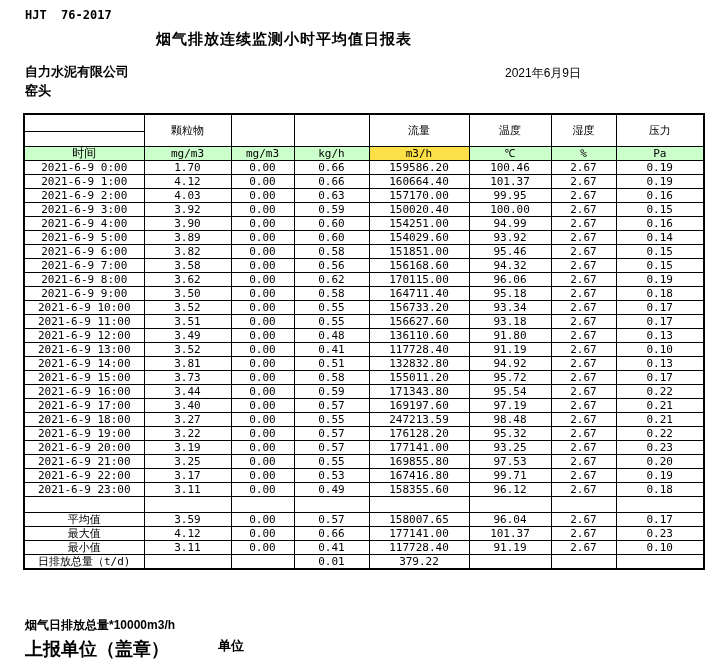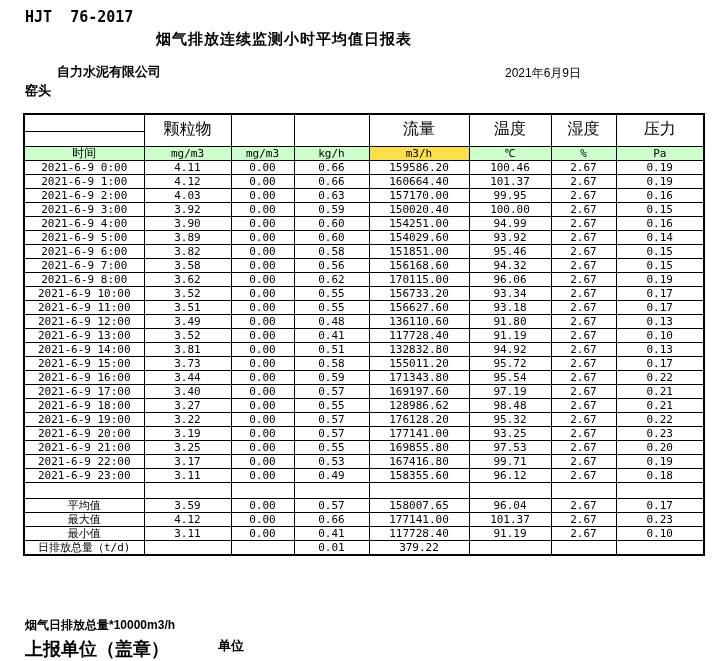--- a/index.html
+++ b/index.html
@@ -4,45 +4,45 @@
 <style>
   html,body{margin:0;padding:0;}
   body{
     width:725px;height:661px;background:#ffffff;color:#000;
     font-family:"Liberation Sans","DejaVu Sans",sans-serif;
     position:relative;overflow:hidden;
   }
   .doc-code{
     position:absolute;left:25px;top:8px;
     font-family:"DejaVu Sans Mono","Liberation Mono",monospace;
-    font-weight:bold;font-size:15px;white-space:pre;
+    font-weight:bold;font-size:12px;white-space:pre;
   }
   .title{
     position:absolute;left:156px;top:30px;
     font-weight:bold;font-size:15px;letter-spacing:1px;
   }
-  .company{position:absolute;left:25px;top:63px;font-weight:bold;font-size:13px;margin-left:32px;}
+  .company{position:absolute;left:25px;top:63px;font-weight:bold;font-size:13px;}
   .point{position:absolute;left:25px;top:82px;font-weight:bold;font-size:13px;}
   .date{position:absolute;left:505px;top:65px;font-size:12px;}
 
   table.report{
     position:absolute;left:23px;top:113px;width:680px;
     border-collapse:collapse;table-layout:fixed;
     border:2px solid #000;
   }
   table.report td{
     border:1px solid #000;
     text-align:center;vertical-align:middle;
     font-family:"DejaVu Sans Mono","Liberation Mono",monospace;
     font-size:11px;line-height:13px;height:13px;
     padding:0;overflow:hidden;white-space:nowrap;
   }
   tr.group-header td{
-    height:31px;font-size:16px;
-    font-family:Liberation Mono, monospace;
+    height:31px;font-size:11px;
+    font-family:Liberation Serif, serif;
   }
   td.corner{position:relative;}
   td.corner::after{
     content:"";position:absolute;left:0;right:0;top:50%;
     border-top:1px solid #000;
   }
   tr.unit-header td{height:13px;margin-left:29px;}
   tr.unit-header td.cjk{
     font-family:"Liberation Sans","DejaVu Sans",sans-serif;font-size:12px;
   }
@@ -94,21 +94,21 @@
       <td style="background-color: rgb(204, 255, 204);">kg/h</td>
       <td style="background-color: #fde047;">m3/h</td>
       <td style="background-color: rgb(204, 255, 204);">℃</td>
       <td style="background-color: rgb(204, 255, 204);">%</td>
       <td style="background-color: rgb(204, 255, 204);">Pa</td>
     </tr>
   </thead>
   <tbody id="table-body">
       <tr>
         <td>2021-6-9 0:00</td>
-        <td>4.11</td>
+        <td>1.70</td>
         <td>0.00</td>
         <td>0.66</td>
         <td>159586.20</td>
         <td>100.46</td>
         <td>2.67</td>
         <td>0.19</td>
       </tr>
       <tr>
         <td>2021-6-9 1:00</td>
         <td>4.12</td>
@@ -183,20 +183,30 @@
         <td>2021-6-9 8:00</td>
         <td>3.62</td>
         <td>0.00</td>
         <td>0.62</td>
         <td>170115.00</td>
         <td>96.06</td>
         <td>2.67</td>
         <td>0.19</td>
       </tr>
       <tr>
+        <td>2021-6-9 9:00</td>
+        <td>3.50</td>
+        <td>0.00</td>
+        <td>0.58</td>
+        <td>164711.40</td>
+        <td>95.18</td>
+        <td>2.67</td>
+        <td>0.18</td>
+      </tr>
+      <tr>
         <td>2021-6-9 10:00</td>
         <td>3.52</td>
         <td>0.00</td>
         <td>0.55</td>
         <td>156733.20</td>
         <td>93.34</td>
         <td>2.67</td>
         <td>0.17</td>
       </tr>
       <tr>
@@ -267,21 +277,21 @@
         <td>169197.60</td>
         <td>97.19</td>
         <td>2.67</td>
         <td>0.21</td>
       </tr>
       <tr>
         <td>2021-6-9 18:00</td>
         <td>3.27</td>
         <td>0.00</td>
         <td>0.55</td>
-        <td>128986.62</td>
+        <td>247213.59</td>
         <td>98.48</td>
         <td>2.67</td>
         <td>0.21</td>
       </tr>
       <tr>
         <td>2021-6-9 19:00</td>
         <td>3.22</td>
         <td>0.00</td>
         <td>0.57</td>
         <td>176128.20</td>

